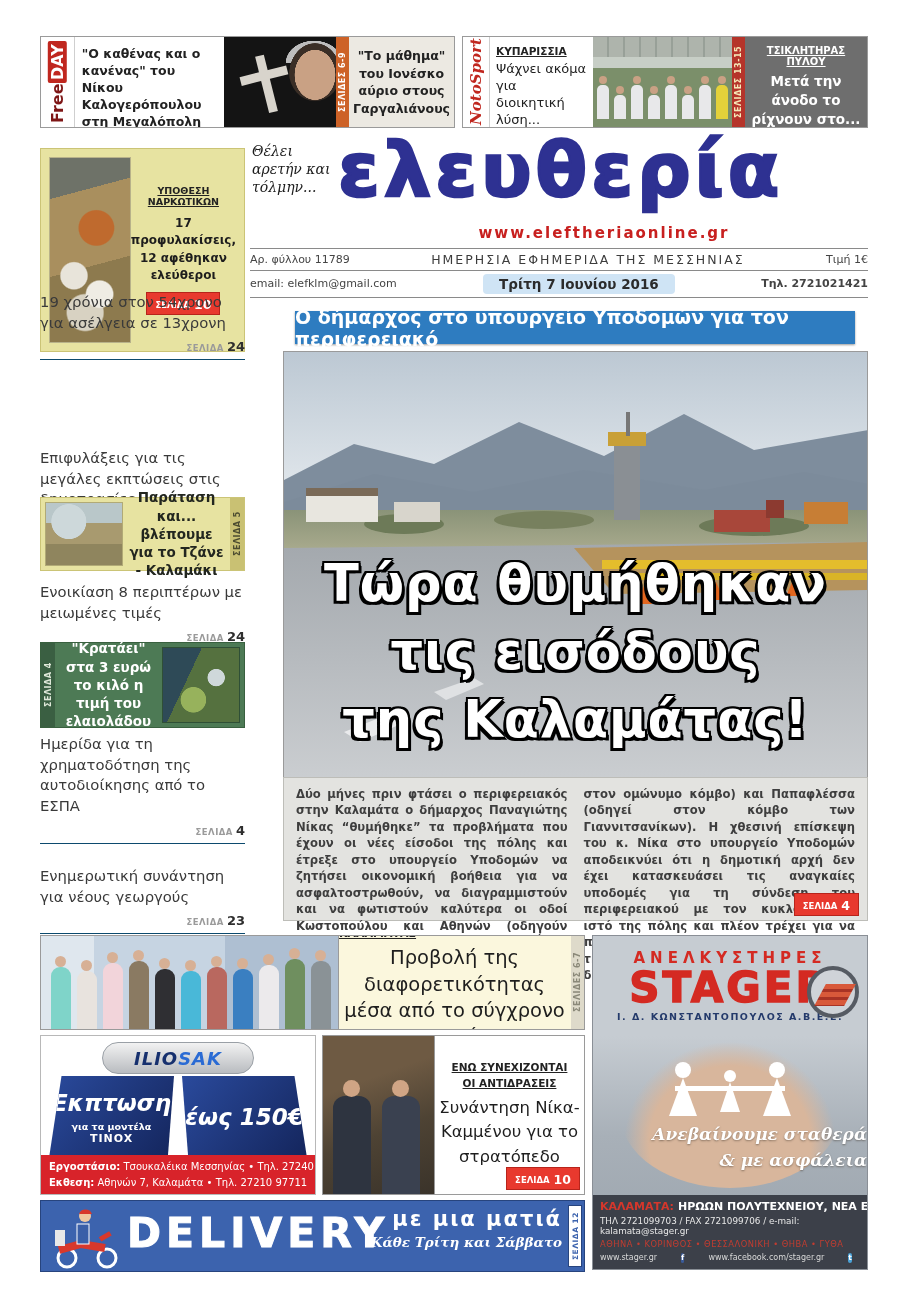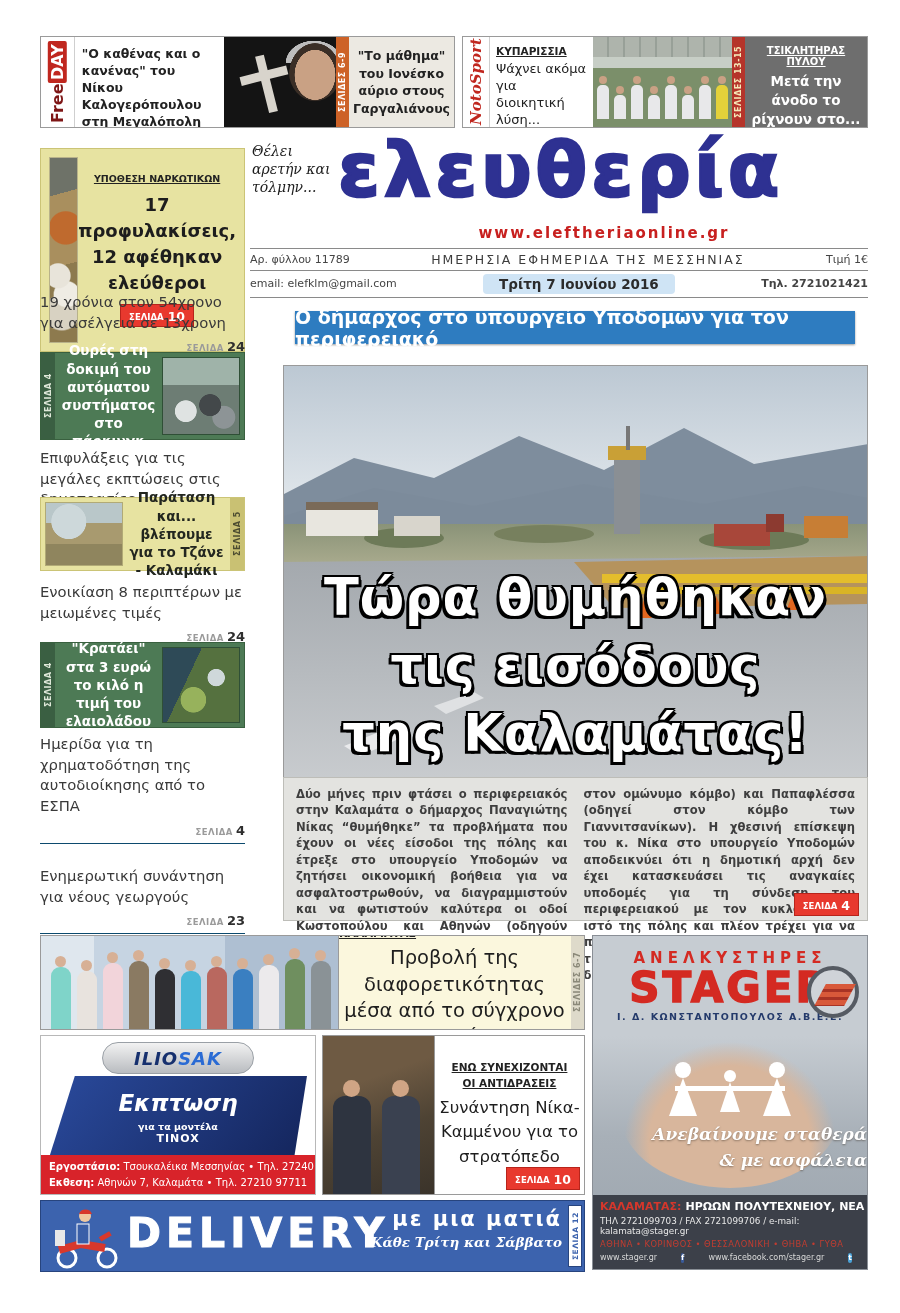--- a/index.html
+++ b/index.html
@@ -72,21 +72,21 @@
               padding:8px; display:flex; gap:0; }
   .lead-photo { width:88px; border:1px solid #b8b28a;
     background:
       radial-gradient(circle at 58% 38%, #bf6a2e 0 14%, transparent 15%),
       radial-gradient(circle at 30% 64%, #e8e4da 0 10%, transparent 11%),
       radial-gradient(circle at 62% 74%, #efece4 0 9%, transparent 10%),
       radial-gradient(circle at 44% 84%, #d8d2c2 0 11%, transparent 12%),
       linear-gradient(165deg, #6e7268 0 20%, #a98f5e 20% 58%, #8d7a4e 58% 100%); }
   .lead-col { flex:1; display:flex; flex-direction:column; align-items:center; justify-content:center; text-align:center; gap:8px; }
   .lead-kicker { font-size:9.5px; font-weight:bold; color:#222; text-decoration:underline; }
-  .lead-title { font-size:18px; font-weight:bold; color:#1d1d1d; line-height:1.45; }
+  .lead-title { font-size:12px; font-weight:bold; color:#1d1d1d; line-height:1.45; }
   .badge { display:inline-block; background:#e8392e; color:#fff; padding:1px 8px; border:1px solid #b7241b; }
   .badge .b-label { font-size:8.5px; font-weight:bold; margin-right:4px; vertical-align:1px; }
   .badge .b-num { font-size:12.5px; font-weight:bold; }
   .sb-plain { left:40px; width:205px; border-bottom:1px solid #0c4a6e; padding-bottom:4px; }
   .sb-text { font-size:14.8px; color:#3a3a3a; line-height:1.4; }
   .sb-page { text-align:right; margin-top:3px; }
   .sb-page-label { font-size:8.5px; color:#9a9a9a; font-weight:bold; letter-spacing:.5px; margin-right:3px; }
   .sb-page-num { font-size:13px; color:#2e2e2e; font-weight:bold; }
   .sb-green { left:40px; width:205px; background:#4d7a55; border:1px solid #39603f; display:flex; align-items:stretch; position:absolute; }
   .tag-green { left:0; background:#3a5f42; color:#dfe8d9; width:14px; }
@@ -112,21 +112,21 @@
       linear-gradient(#b9c7c9 0 32%, #a89a6f 32% 66%, #8f855e 66% 100%); }
   .thumb-water { background:
       repeating-linear-gradient(90deg, rgba(20,20,20,.85) 0 5px, rgba(150,145,130,.9) 5px 9px) 0 100% / 100% 34% no-repeat,
       radial-gradient(circle at 55% 30%, #5b5248 0 18%, transparent 19%),
       linear-gradient(#b5ad9d 0 66%, #6e675a 66% 100%); }
 
   
   .kicker-bar { left:295px; top:311px; width:560px; height:33px; background:#2e7cc0; color:#fff;
                 display:flex; align-items:center; justify-content:center; font-size:19px; font-weight:bold;
                 box-shadow:0 1px 2px rgba(0,0,0,.4); }
-  .main-photo { left:283px; top:365px; width:585px; height:430px; overflow:hidden; border:1px solid #9a9a9a; }
+  .main-photo { left:283px; top:351px; width:585px; height:430px; overflow:hidden; border:1px solid #9a9a9a; }
   .headline { position:absolute; left:0; right:0; top:198px; text-align:center; color:#fff; font-weight:bold;
               font-size:51px; line-height:1.33; letter-spacing:1px;
               text-shadow:-2px -2px 0 #000, 0 -2px 0 #000, 2px -2px 0 #000, -2px 0 0 #000, 2px 0 0 #000,
                           -2px 2px 0 #000, 0 2px 0 #000, 2px 2px 0 #000, 3px 3px 0 #000, -3px 3px 0 #000; }
   .body-box { left:283px; top:777px; width:585px; height:144px; background:#e3e3e0; border:1px solid #bdbdb8;
               padding:8px 12px 16px; position:absolute; }
   .body-cols { display:flex; gap:16px; height:100%; }
   .bcol { flex:1; font-size:11.6px; font-weight:bold; color:#3e3e3e; line-height:1.42; text-align:justify; }
   .body-badge { position:absolute; right:8px; bottom:4px; }
 
@@ -287,25 +287,20 @@
         <span class="b-label">ΣΕΛΙΔΑ</span><span class="b-num">10</span>
       </div>
     </div>
   </div>
 
   <div class="abs sb-plain" style="top:292px">
     <div class="sb-text">19 χρόνια στον 54χρονο για ασέλγεια σε 13χρονη</div>
     <div class="sb-page"><span class="sb-page-label">ΣΕΛΙΔΑ</span><span class="sb-page-num">24</span></div>
   </div>
 
-  <div class="sb-green" style="top:352px; height:88px">
-    <span class="vtag tag-green">ΣΕΛΙΔΑ 4</span>
-    <div class="sb-green-text">Ουρές στη δοκιμή του αυτόματου συστήματος στο πάρκινγκ</div>
-    <div class="thumb thumb-parking"></div>
-  </div>
 
   <div class="abs sb-plain" style="top:448px">
     <div class="sb-text">Επιφυλάξεις για τις μεγάλες εκπτώσεις στις δημοπρασίες</div>
     <div class="sb-page"><span class="sb-page-label">ΣΕΛΙΔΑ</span><span class="sb-page-num">11</span></div>
   </div>
 
   <div class="sb-yellow" style="top:497px; height:74px">
     <div class="thumb thumb-tzane"></div>
     <div class="sb-yellow-text">Παράταση και... βλέπουμε για το Τζάνε - Καλαμάκι</div>
     <span class="vtag tag-yellow">ΣΕΛΙΔΑ 5</span>
@@ -435,21 +430,21 @@
           <rect x="20" y="26" width="110" height="5"></rect>
         </g>
       </svg>
       <div class="st-slogan">
         <div>Ανεβαίνουμε σταθερά</div>
         <div>&amp; με ασφάλεια</div>
       </div>
     </div>
     <div class="st-footer">
       <div class="st-f1">
-        <span class="st-city">ΚΑΛΑΜΑΤΑΣ:</span><span class="st-addr">ΗΡΩΩΝ ΠΟΛΥΤΕΧΝΕΙΟΥ, ΝΕΑ ΕΙΣΟΔΟΣ</span>
+        <span class="st-city">ΚΑΛΑΜΑΤΑ:</span><span class="st-addr">ΗΡΩΩΝ ΠΟΛΥΤΕΧΝΕΙΟΥ, ΝΕΑ ΕΙΣΟΔΟΣ</span>
       </div>
       <div class="st-f2">ΤΗΛ 2721099703 / FAX 2721099706 / e-mail: kalamata@stager.gr</div>
       <div class="st-f3">ΑΘΗΝΑ • ΚΟΡΙΝΘΟΣ • ΘΕΣΣΑΛΟΝΙΚΗ • ΘΗΒΑ • ΓΥΘΑ</div>
       <div class="st-f4">
         <span>www.stager.gr</span>
         <span class="sicon fb">f</span>
         <span>www.facebook.com/stager.gr</span>
         <span class="sicon tw">t</span>
         <span>twitter.com/@StagerGR</span>
       </div>
@@ -459,20 +454,23 @@
   <div class="abs iliosak">
     <div class="il-tank">
       <span class="il-ilio">ILIO</span>
         <span class="il-sak">SAK</span>
     </div>
     <div class="il-panels">
       <div class="il-panel il-left">
         <div class="il-big">Εκπτωση</div>
         <div class="il-sub1">για τα μοντέλα</div>
         <div class="il-sub2">TINOX</div>
+      </div>
+      <div class="il-panel il-right">
+        <div class="il-big">έως 150€</div>
       </div>
     </div>
     <div class="il-footer">
       <div class="il-fline">
         <span class="il-flabel">Εργοστάσιο:</span> <span>Τσουκαλέικα Μεσσηνίας • Τηλ. 27240 22012</span>
       </div>
       <div class="il-fline">
         <span class="il-flabel">Εκθεση:</span> <span>Αθηνών 7, Καλαμάτα • Τηλ. 27210 97711</span>
       </div>
     </div>

